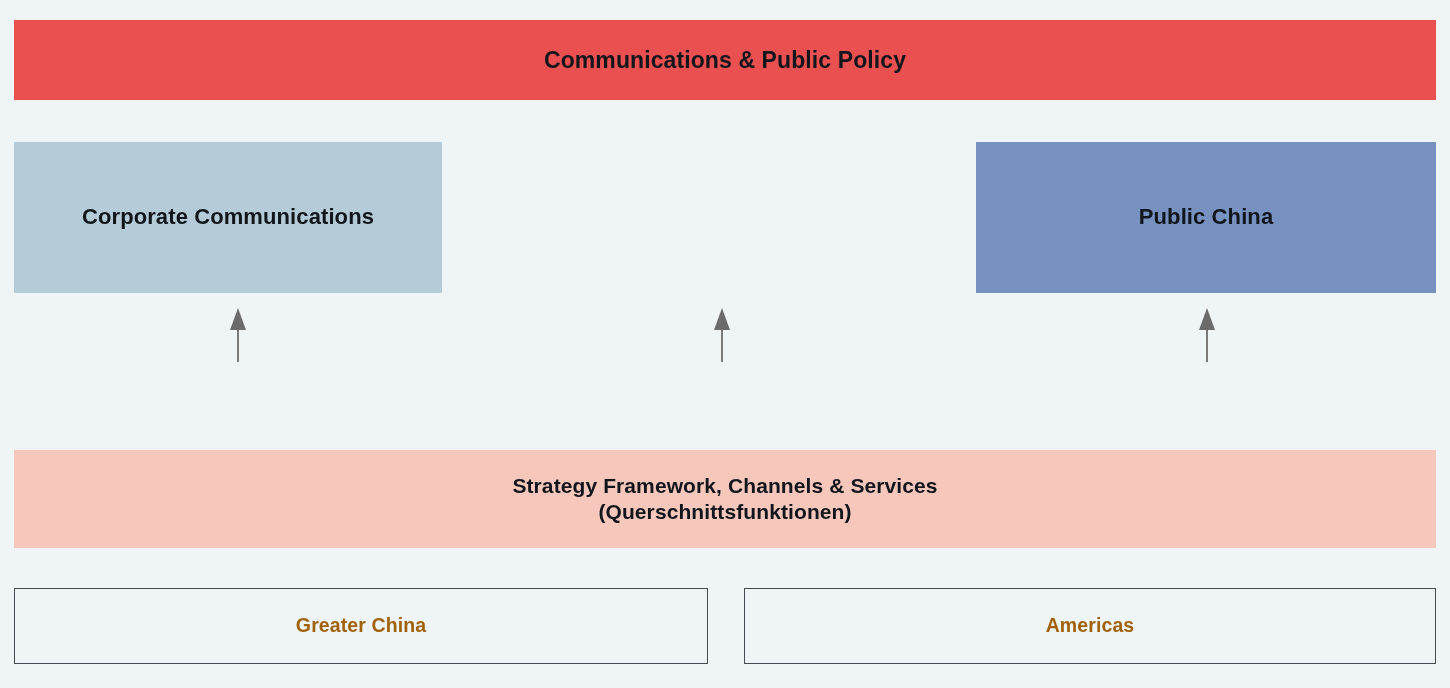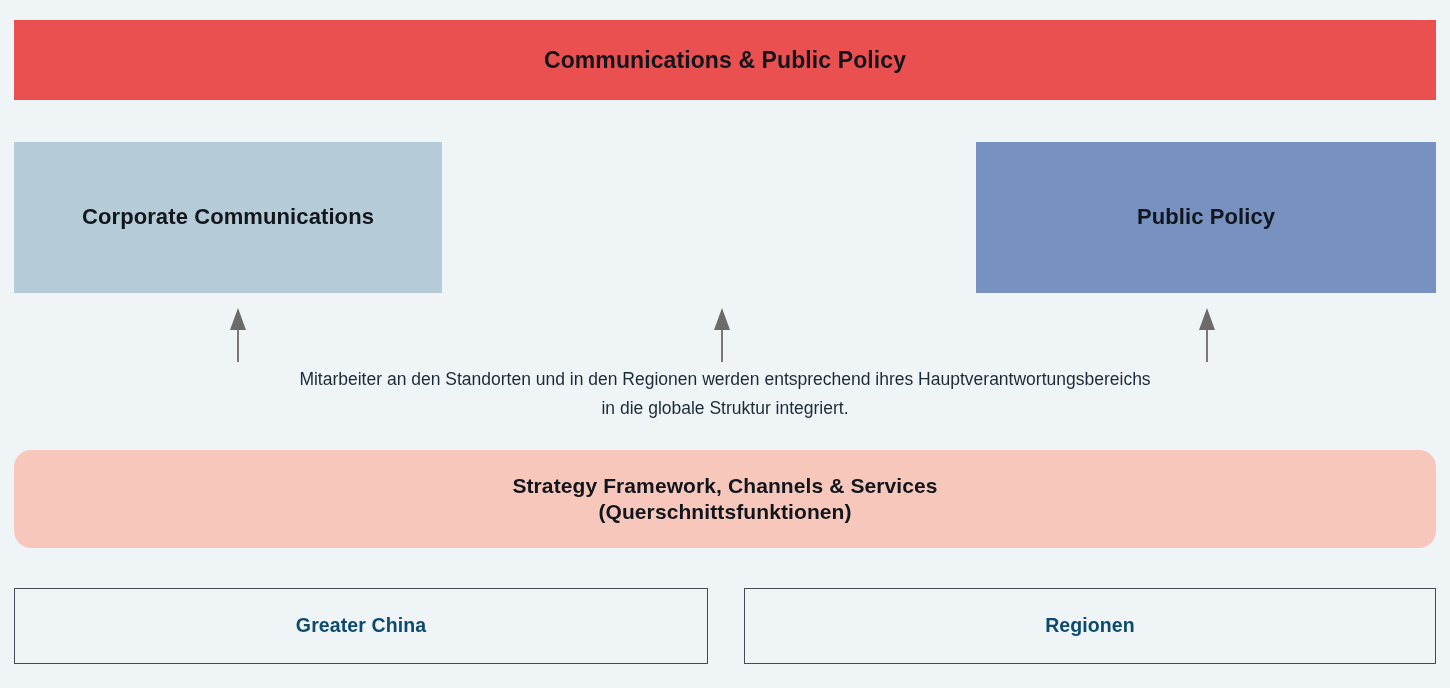--- a/index.html
+++ b/index.html
@@ -105,40 +105,39 @@
     white-space: pre-line;
   }
 
   
   .crossband {
     left: 14px;
     top: 450px;
     width: 1422px;
     height: 98px;
     background: #f7c7bb;
-    border-radius: 17px;
   }
   .crossband .node-label {
     font-size: 21px;
     font-weight: bold;
     color: #11161c;
     letter-spacing: 0.1px;
   }
 
   
   .region {
     top: 588px;
     height: 76px;
     background: transparent;
     border: 1.6px solid #444b52;
   }
   .region .node-label {
     font-size: 19.5px;
     font-weight: bold;
-    color: #0c4a6e;
+    color: #a16207;
     letter-spacing: 0.1px;
     text-align: center;
   }
   .region-1 {
     left: 14px;
     width: 694px;
   }
   .region-2 {
     left: 744px;
     width: 692px;
@@ -152,47 +151,45 @@
   <div class="node banner">
     <span class="node-label">Communications &amp; Public Policy</span>
   </div>
 
   <div class="node division division-1">
     <span class="node-label">Corporate Communications</span>
   </div>
 
 
   <div class="node division division-3">
-    <span class="node-label">Public Policy</span>
+    <span class="node-label">Public China</span>
   </div>
 
   <svg class="arrow arrow-1" viewBox="0 0 24 56">
     <line x1="12" y1="56" x2="12" y2="20" stroke="#6b6b6b" stroke-width="1.8"></line>
     <polygon points="12,2 20,24 4,24" fill="#6b6b6b"></polygon>
   </svg>
 
   <svg class="arrow arrow-2" viewBox="0 0 24 56">
     <line x1="12" y1="56" x2="12" y2="20" stroke="#6b6b6b" stroke-width="1.8"></line>
     <polygon points="12,2 20,24 4,24" fill="#6b6b6b"></polygon>
   </svg>
 
   <svg class="arrow arrow-3" viewBox="0 0 24 56">
     <line x1="12" y1="56" x2="12" y2="20" stroke="#6b6b6b" stroke-width="1.8"></line>
     <polygon points="12,2 20,24 4,24" fill="#6b6b6b"></polygon>
   </svg>
 
-  <div class="caption">Mitarbeiter an den Standorten und in den Regionen werden entsprechend ihres Hauptverantwortungsbereichs
-in die globale Struktur integriert.</div>
 
   <div class="node crossband">
     <span class="node-label">Strategy Framework, Channels &amp; Services
 (Querschnittsfunktionen)</span>
   </div>
 
   <div class="node region region-1">
     <span class="node-label">Greater China</span>
   </div>
 
   <div class="node region region-2">
-    <span class="node-label">Regionen</span>
+    <span class="node-label">Americas</span>
   </div>
 
 </div>
 
 </body></html>

